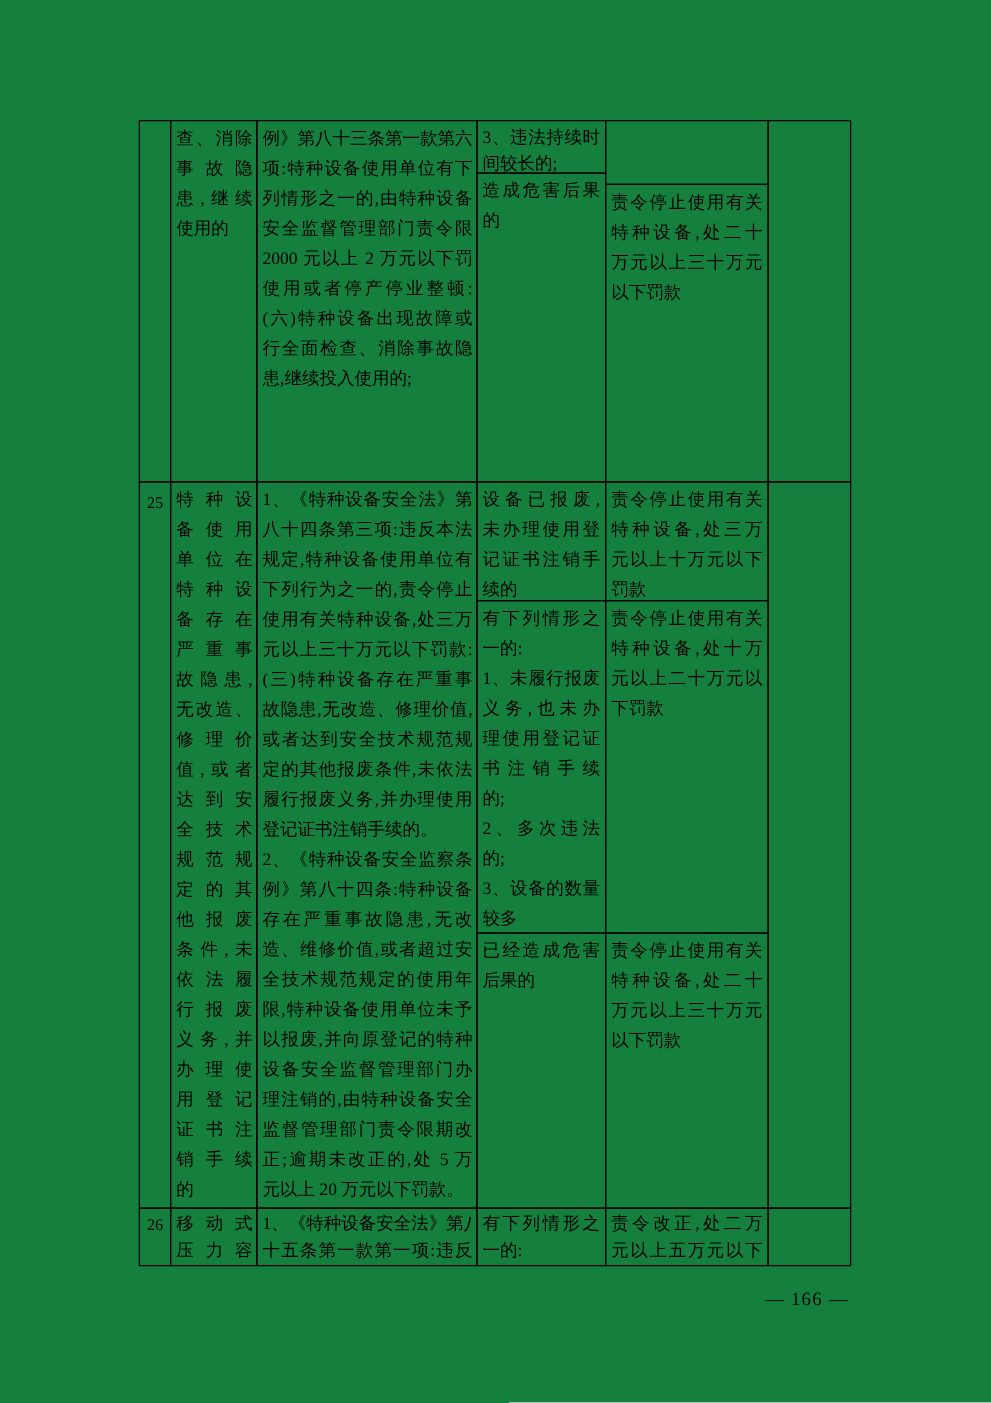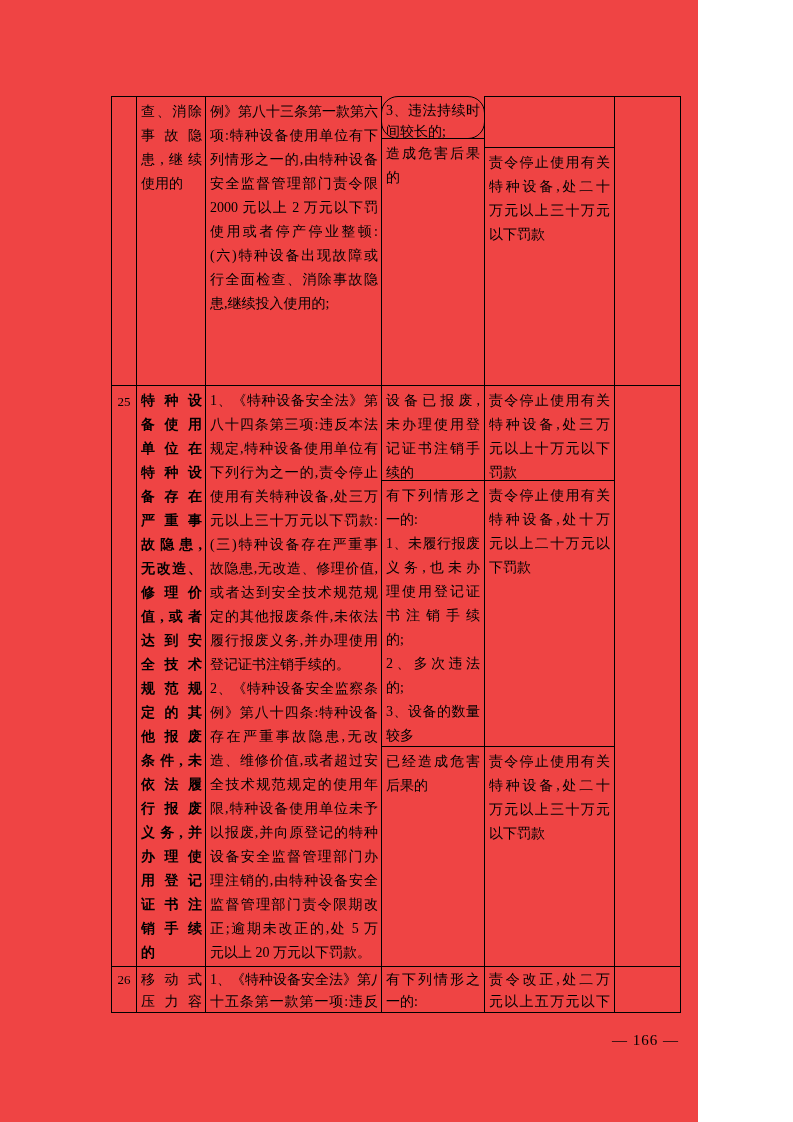--- a/index.html
+++ b/index.html
@@ -2,23 +2,23 @@
 <html><head>
 <meta charset="utf-8">
 <style>
   html, body {
     margin: 0;
     padding: 0;
     background: #ffffff;
   }
   .page {
     position: relative;
-    width: 698px;
+    width: 793px;
     height: 1122px;
-    background: #ef4444;
+    background: #15803d;
     color: #000000;
     font-family: "Liberation Serif", "DejaVu Serif", serif;
     overflow: hidden;
   }
   .tbl {
     position: absolute;
     left: 111px;
     top: 96px;
     width: 570px;
     height: 917px;
@@ -33,21 +33,21 @@
     line-height: 24px;
   }
   .cell.basis { font-size: 14px; padding: 3px 3px 2px 4px; }
   .cell.viol  { font-size: 14px; padding: 3px 3px 2px 4px; }
   .cell.num   {
     font-size: 13px;
     line-height: 18px;
     text-align: center;
     padding-top: 7px;
   }
-  .cell.lh21 { line-height: 21px; border-radius: 17px; }
+  .cell.lh21 { line-height: 21px; }
   .cell.lh22 { line-height: 22px; padding-top: 2px; }
   
   .tl {
     text-align: justify;
     text-align-last: justify;
     white-space: nowrap;
     overflow: hidden;
   }
   .tl-left { text-align-last: left; }
   .footer {
@@ -105,21 +105,21 @@
         <div class="tl">责令停止使用有关</div>
         <div class="tl">特种设备,处二十</div>
         <div class="tl">万元以上三十万元</div>
         <div class="tl tl-left">以下罚款</div>
       </div>
 
     <div class="cell" style="left:503px; top:0px; width:67px; height:290px;"></div>
 
     <div class="cell num" style="left:0px; top:289px; width:26px; height:582px;">25</div>
 
-    <div class="cell viol" style="left:25px; top:289px; width:70px; height:582px;font-weight:bold;">
+    <div class="cell viol" style="left:25px; top:289px; width:70px; height:582px;">
         <div class="tl">特种设</div>
         <div class="tl">备使用</div>
         <div class="tl">单位在</div>
         <div class="tl">特种设</div>
         <div class="tl">备存在</div>
         <div class="tl">严重事</div>
         <div class="tl">故隐患,</div>
         <div class="tl">无改造、</div>
         <div class="tl">修理价</div>
         <div class="tl">值,或者</div>

